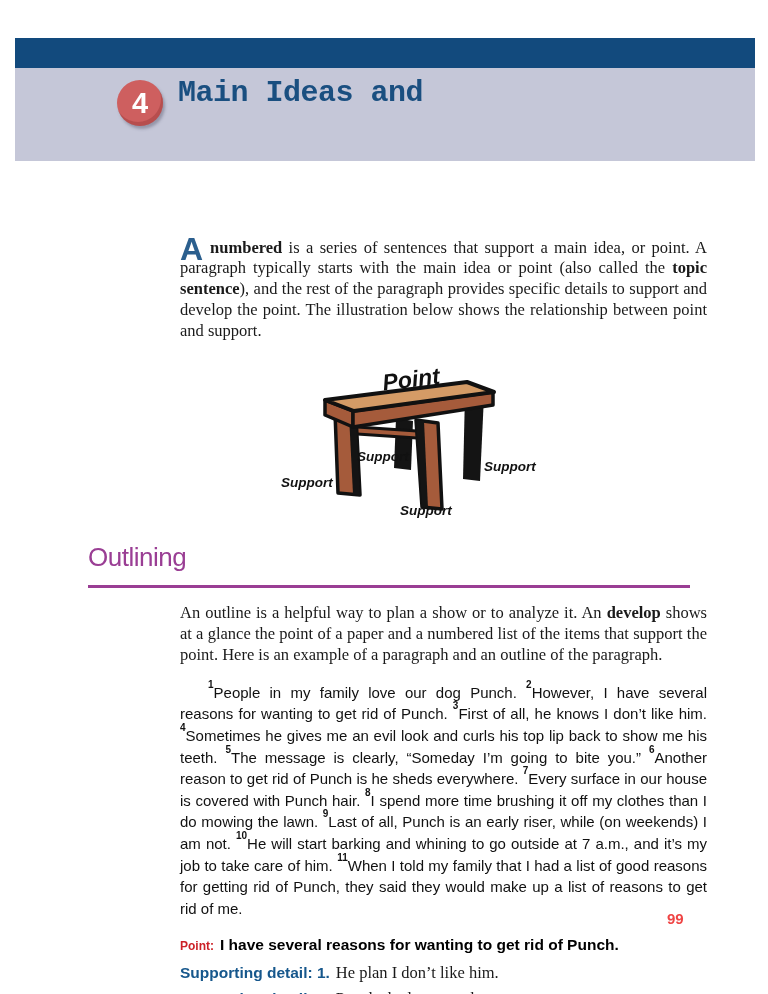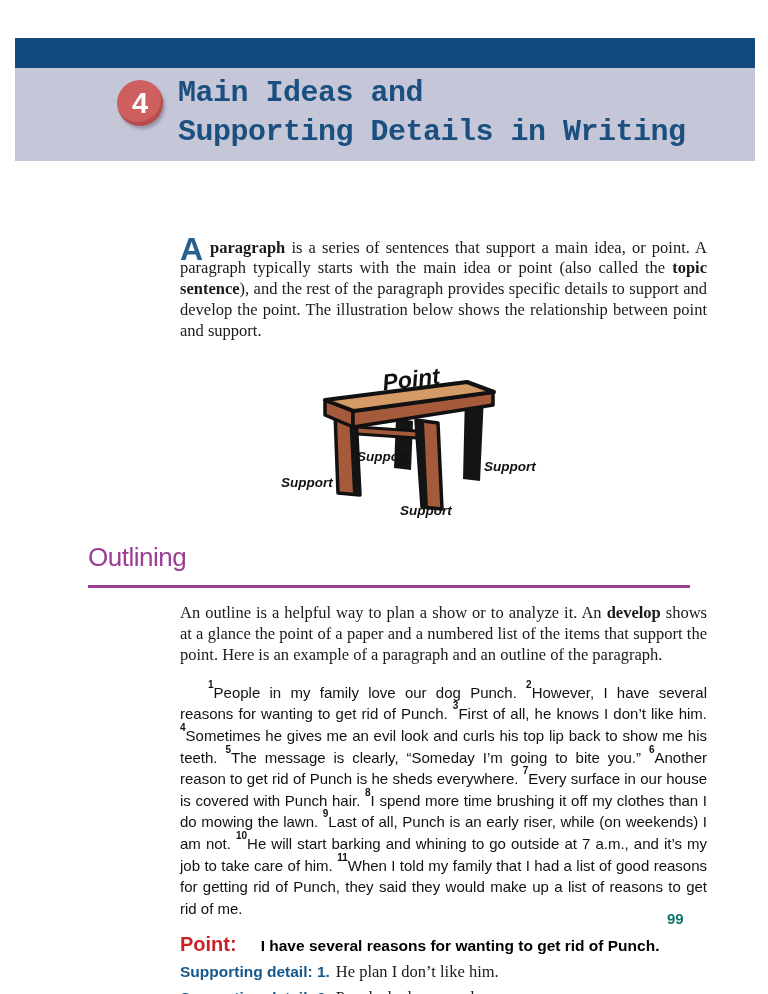--- a/index.html
+++ b/index.html
@@ -43,52 +43,51 @@
   .outline-para { margin-top:15px; }
 
   .sample {
     margin-top:5px; font-family:"Liberation Sans",sans-serif; font-size:15px;
     line-height:21.6px; text-align:justify; text-indent:28px; color:#111111;
   }
   .sample sup { font-weight:bold; font-size:10px; line-height:0; position:relative; top:-4px; }
 
   .results { margin-top:9px; }
   .result-row { margin-bottom:5px; line-height:21px; }
-  .point-label  { color:#CC2127; font-family:"Liberation Sans",sans-serif; font-weight:bold; font-size:20px; margin-right:24px; }
+  .point-label  { color:#CC2127; font-family:"Liberation Sans",sans-serif; font-weight:bold; font-size:12px; margin-right:6px; }
   .point-text   { color:#000000; font-family:"Liberation Sans",sans-serif; font-weight:bold; font-size:15.5px; }
   .detail-label { color:#16578C; font-family:"Liberation Sans",sans-serif; font-weight:bold; font-size:15.5px; margin-right:6px; }
   .detail-text  { font-family:"Liberation Serif",serif; font-size:16.5px; }
 
   .page-number {
     position:absolute; left:667px; top:910px;
-    font-family:"Liberation Sans",sans-serif; font-weight:bold; font-size:15px; color:#0f766e;
+    font-family:"Liberation Sans",sans-serif; font-weight:bold; font-size:15px; color:#ef4444;
   }
 
   
   .tbl-label { font-family:"Liberation Sans",sans-serif; font-weight:bold; font-style:italic; fill:#111111; }
 </style>
 </head>
 <body>
 
 <div class="page">
 
   <div class="header-bar"></div>
   <div class="header-band"></div>
   <div class="chapter-badge">
     <span>4</span>
   </div>
   <div class="chapter-title">
     <div>Main Ideas and</div>
-    <div>Supporting Details in Writing</div>
   </div>
 
   <div class="content">
 
     <p class="intro">
-      <span class="dropcap">A</span><b>paragraph</b><span> is a series of sentences that support a main idea, or point. A paragraph typically starts with the main idea or point (also called the </span><b>topic sentence</b><span>), and the rest of the paragraph provides specific details to support and develop the point. The illustration below shows the relationship between point and support.</span>
+      <span class="dropcap">A</span><b>numbered</b><span> is a series of sentences that support a main idea, or point. A paragraph typically starts with the main idea or point (also called the </span><b>topic sentence</b><span>), and the rest of the paragraph provides specific details to support and develop the point. The illustration below shows the relationship between point and support.</span>
     </p>
 
     
     <svg class="illustration" viewBox="0 0 270 162">
 
       <polygon points="116,50 133,53 131,102 114,100" fill="#141414"></polygon>
       <polygon points="185,26 204,28 200,113 183,111" fill="#141414"></polygon>
 
       <polygon points="62,58 152,64 152,71 62,65" fill="#A55B3B" stroke="#111" stroke-width="3" stroke-linejoin="round"></polygon>
 

